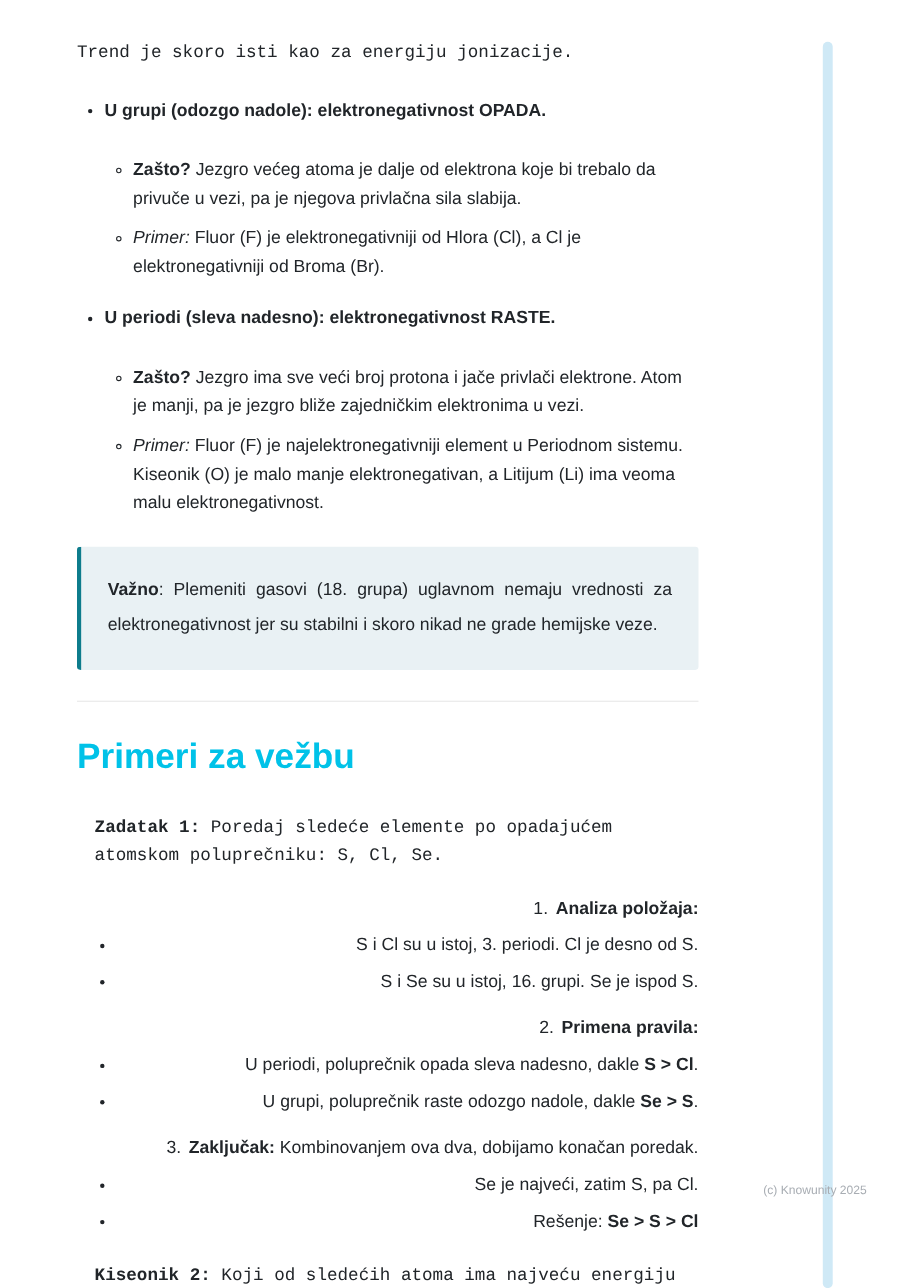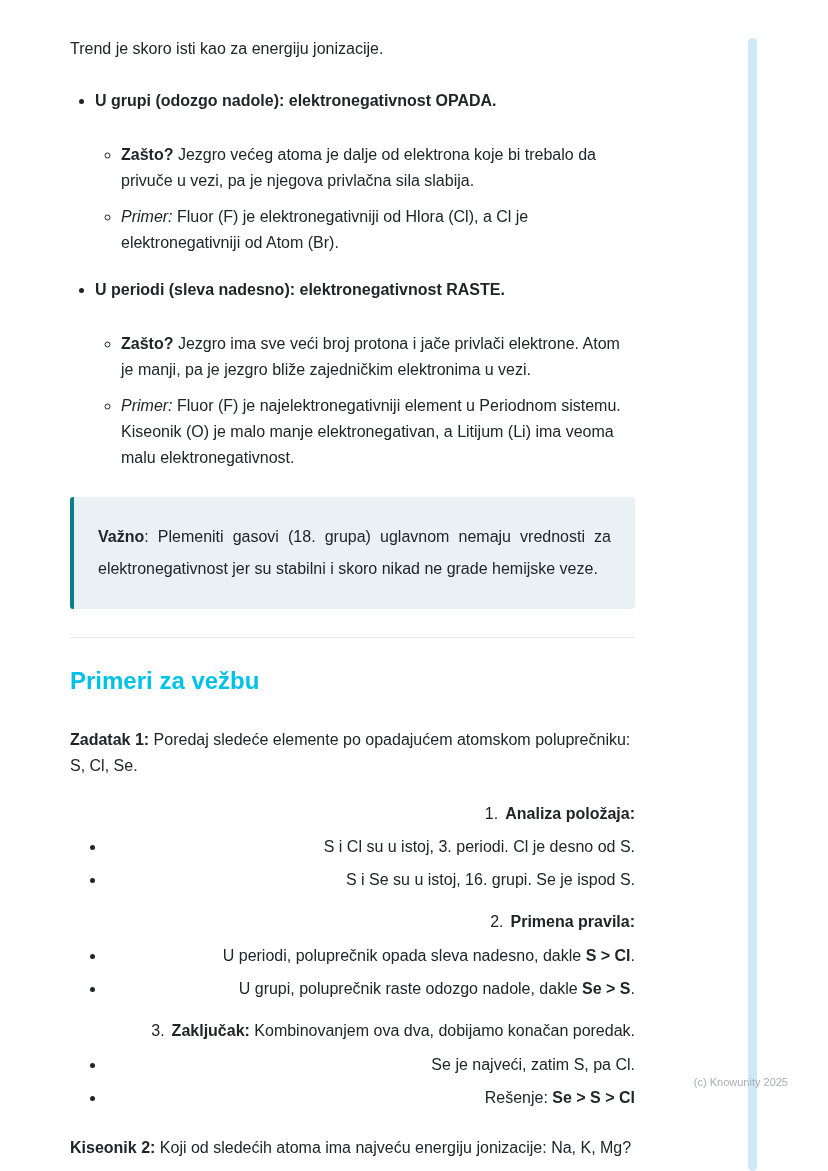--- a/index.html
+++ b/index.html
@@ -9,31 +9,31 @@
     --scrollbar:#cfe9f6;
     --watermark:#a8adb3;
   }
   *{box-sizing:border-box;}
   html,body{margin:0;padding:0;}
   body{background:#ffffff;font-family:"Liberation Sans",sans-serif;}
   .page{position:relative;width:828px;height:1171px;background:#fff;overflow:hidden;}
   .content{position:absolute;left:70px;top:36px;width:565px;font-size:16px;line-height:1.62;color:#212529;}
   .b{font-weight:700;}
   .i{font-style:italic;}
-  .para{margin:0 0 26px;}
+  .para{margin:0 0 26px;font-family:Liberation Mono, monospace;}
   ul.l1{list-style:disc;margin:0;padding-left:25px;}
   li.l1-item{margin-bottom:22px;}
   .li-title{font-weight:700;}
   ul.l2{list-style:circle;padding-left:26px;margin-top:28px;}
   li.l2-item{margin-bottom:10px;}
   .callout{margin:26px 0 0;background:var(--callout_bg);border-left:4px solid var(--callout_border);border-radius:3px;padding:24px 24px;}
   .callout-text{text-align:justify;line-height:2.0;margin:0;}
   .divider{border:none;border-top:1px solid #e8e8e8;margin:28px 0 24px;}
-  .section-heading{color:var(--heading);font-size:24px;font-weight:700;margin:4px 0 26px;}
-  .task-para{margin:0 0 22px;}
+  .section-heading{color:var(--heading);font-size:32px;font-weight:700;margin:4px 0 26px;}
+  .task-para{margin:0 16px 22px;}
   ol.steps{list-style:none;margin:0 0 24px;padding-left:12px;text-align:right;}
   li.step{margin-bottom:16px;}
   .step-title .num{margin-right:7px;}
   ul.sub{list-style:disc;padding-left:24px;margin-top:8px;}
   ul.sub li{margin-bottom:7px;}
   .right-bar{position:absolute;top:38px;right:71px;width:9px;height:1133px;background:var(--scrollbar);border-radius:5px;z-index:1;}
   .watermark{position:absolute;top:1076px;right:40px;font-size:11px;color:var(--watermark);z-index:2;}
 </style>
 </head>
 <body>
@@ -41,21 +41,21 @@
 <div class="page">
   <div class="content">
 
     <p class="para">Trend je skoro isti kao za energiju jonizacije.</p>
 
     <ul class="l1">
       <li class="l1-item">
         <div class="li-title">U grupi (odozgo nadole): elektronegativnost OPADA.</div>
         <ul class="l2">
           <li class="l2-item"><span class="b">Zašto?</span><span> Jezgro većeg atoma je dalje od elektrona koje bi trebalo da privuče u vezi, pa je njegova privlačna sila slabija.</span></li>
-          <li class="l2-item"><span class="i">Primer:</span><span> Fluor (F) je elektronegativniji od Hlora (Cl), a Cl je elektronegativniji od Atom (Br).</span></li>
+          <li class="l2-item"><span class="i">Primer:</span><span> Fluor (F) je elektronegativniji od Hlora (Cl), a Cl je elektronegativniji od Broma (Br).</span></li>
         </ul>
       </li>
       <li class="l1-item">
         <div class="li-title">U periodi (sleva nadesno): elektronegativnost RASTE.</div>
         <ul class="l2">
           <li class="l2-item"><span class="b">Zašto?</span><span> Jezgro ima sve veći broj protona i jače privlači elektrone. Atom je manji, pa je jezgro bliže zajedničkim elektronima u vezi.</span></li>
           <li class="l2-item"><span class="i">Primer:</span><span> Fluor (F) je najelektronegativniji element u Periodnom sistemu. Kiseonik (O) je malo manje elektronegativan, a Litijum (Li) ima veoma malu elektronegativnost.</span></li>
         </ul>
       </li>
     </ul>

